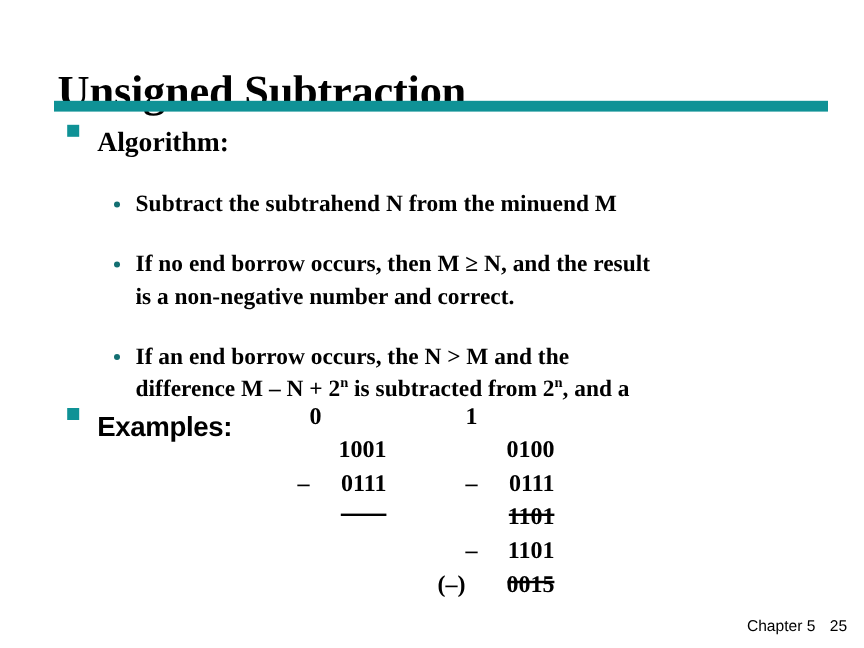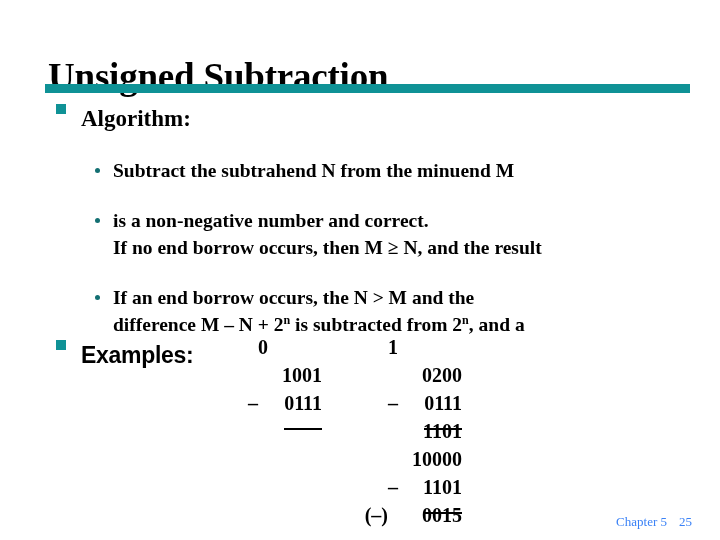--- a/index.html
+++ b/index.html
@@ -169,26 +169,26 @@
     display: inline-block;
   }
   .calc-line.ruled .digits {
     border-bottom: 2px solid #000;
     padding-bottom: 11px;
   }
 
   
   .footer {
     position: absolute;
-    right: 28px;
+    right: 14px;
     bottom: 10px;
-    font-family: Liberation Serif, serif;
+    font-family: Liberation Sans, sans-serif;
     font-size: 13px;
     line-height: 16px;
-    color: #3b82f6;
+    color: #000000;
     white-space: nowrap;
   }
   .footer .chap { margin-right: 12px; }
 </style>
 </head>
 <body>
 
 <div class="slide">
 
   <div class="slide-title">Unsigned Subtraction</div>
@@ -204,22 +204,22 @@
 
     <ul class="l2-list">
 
       <li class="l2-item">
         <span class="l2-dot"></span>
         <span class="cont">Subtract the subtrahend N from the minuend M</span>
       </li>
 
       <li class="l2-item">
         <span class="l2-dot"></span>
+        <span class="cont">If no end borrow occurs, then M ≥ N, and the result</span>
         <span class="cont">is a non-negative number and correct.</span>
-        <span class="cont">If no end borrow occurs, then M ≥ N, and the result</span>
       </li>
 
       <li class="l2-item">
         <span class="l2-dot"></span>
         <span class="cont">If an end borrow occurs, the N &gt; M and the</span>
         <span class="cont">difference M – N + 2<sup class="exp">n</sup> is subtracted from 2<sup class="exp">n</sup>, and a</span>
       </li>
 
     </ul>
   </div>
@@ -232,24 +232,23 @@
   </div>
 
   <div class="calc-area">
     <div class="calc-col left">
         <span class="calc-line borrow"><span class="digits">0</span></span>
         <span class="calc-line"><span class="digits">1001</span></span>
         <span class="calc-line ruled"><span class="op">–</span><span class="digits">0111</span></span>
       </div>
     <div class="calc-col right">
         <span class="calc-line borrow"><span class="digits">1</span></span>
-        <span class="calc-line"><span class="digits">0200</span></span>
+        <span class="calc-line"><span class="digits">0100</span></span>
         <span class="calc-line ruled"><span class="op">–</span><span class="digits">0111</span></span>
         <span class="calc-line"><span class="digits">1101</span></span>
-        <span class="calc-line"><span class="digits">10000</span></span>
         <span class="calc-line ruled"><span class="op">–</span><span class="digits">1101</span></span>
         <span class="calc-line"><span class="op wide">(–)</span><span class="digits">0015</span></span>
       </div>
   </div>
 
   <div class="footer">
     <span class="chap">Chapter 5</span><span>25</span>
   </div>
 
 </div>

